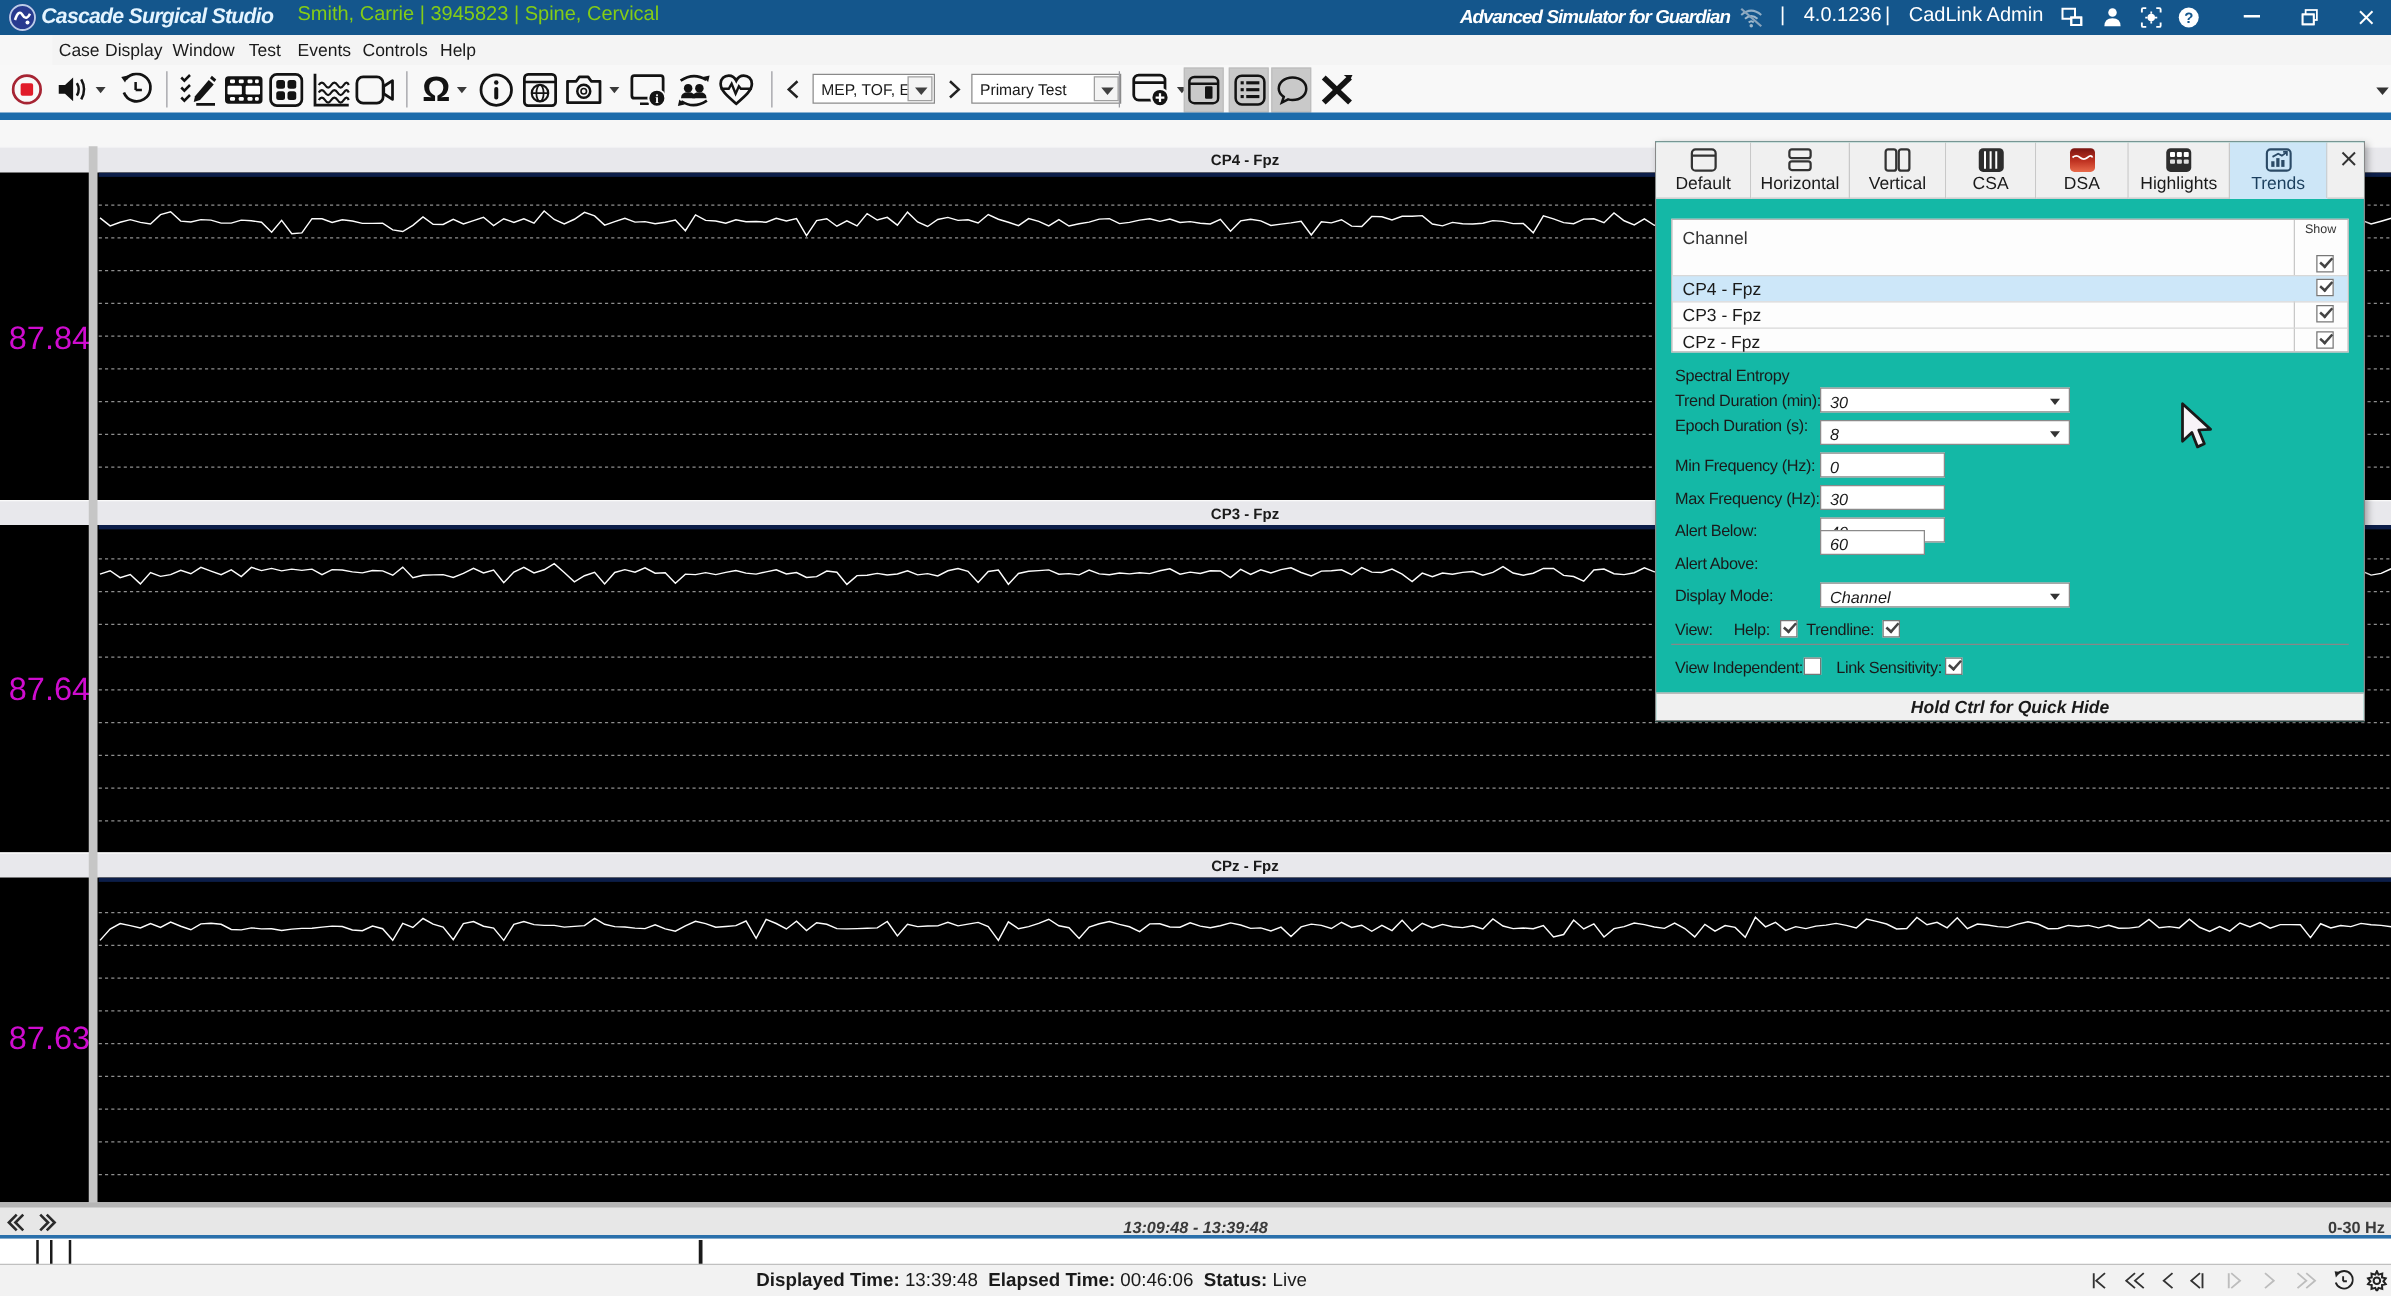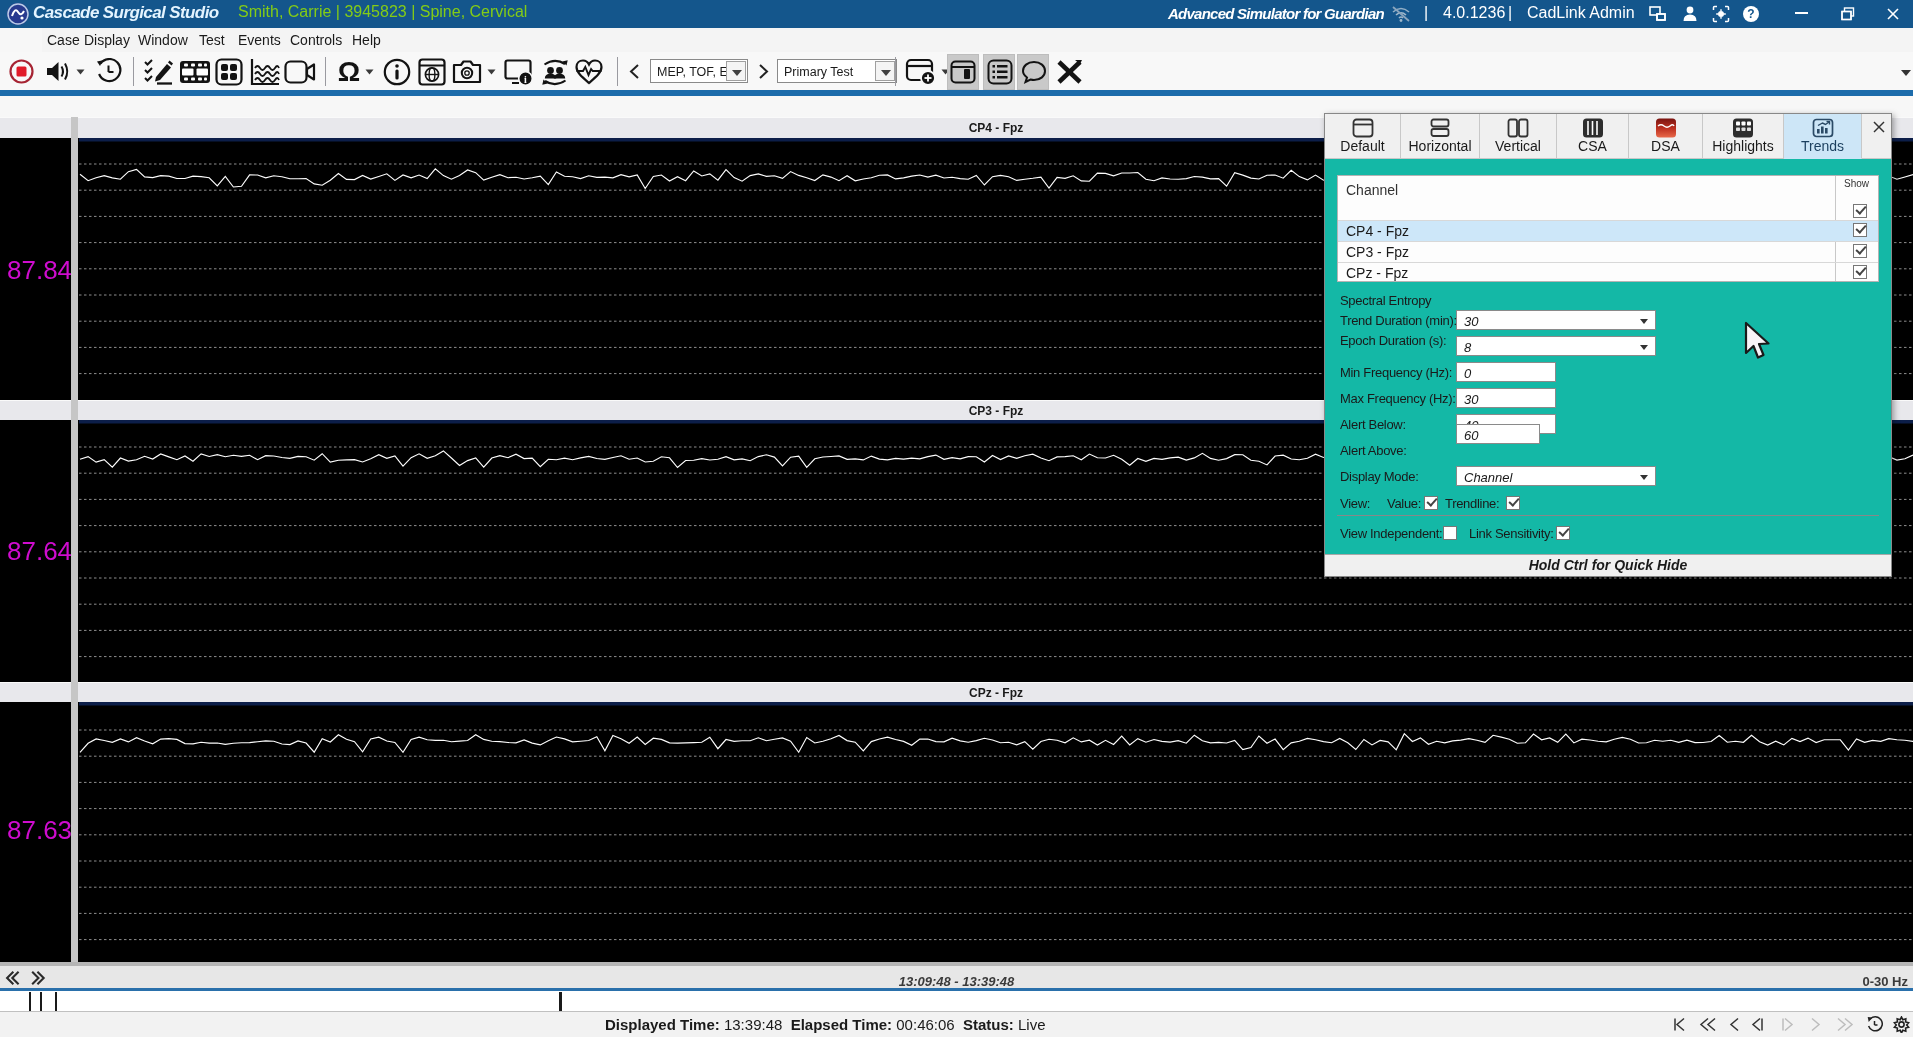--- a/index.html
+++ b/index.html
@@ -561,21 +561,21 @@
       </div>
       <div class="flabel" style="top:329px">Alert Above:</div>
       <div class="finput" style="left:131px;top:310px;width:84px;height:20px">
         <span class="v">60</span>
       </div>
       <div class="flabel" style="top:355px">Display Mode:</div>
       <div class="finput dd" style="left:131px;top:352px;width:200px;height:20px">
         <span class="v">Channel</span>
       </div>
       <div class="flabel" style="top:382px">View:</div>
-      <div class="flabel" style="left:62px;top:382px">Value:</div>
+      <div class="flabel" style="left:62px;top:382px">Help:</div>
       <div class="cb on" style="left:99px;top:382px"></div>
       <div class="flabel" style="left:120px;top:382px">Trendline:</div>
       <div class="cb on" style="left:181px;top:382px"></div>
       <div class="abs" style="left:12px;top:401px;width:542px;height:1px;background:#888"></div>
       <div class="flabel" style="top:412px">View Independent:</div>
       <div class="cb" style="left:118px;top:412px"></div>
       <div class="flabel" style="left:144px;top:412px">Link Sensitivity:</div>
       <div class="cb on" style="left:231px;top:412px"></div>
       <div id="ftr">
         <div style="margin-top:2px">Hold Ctrl for Quick Hide</div>

